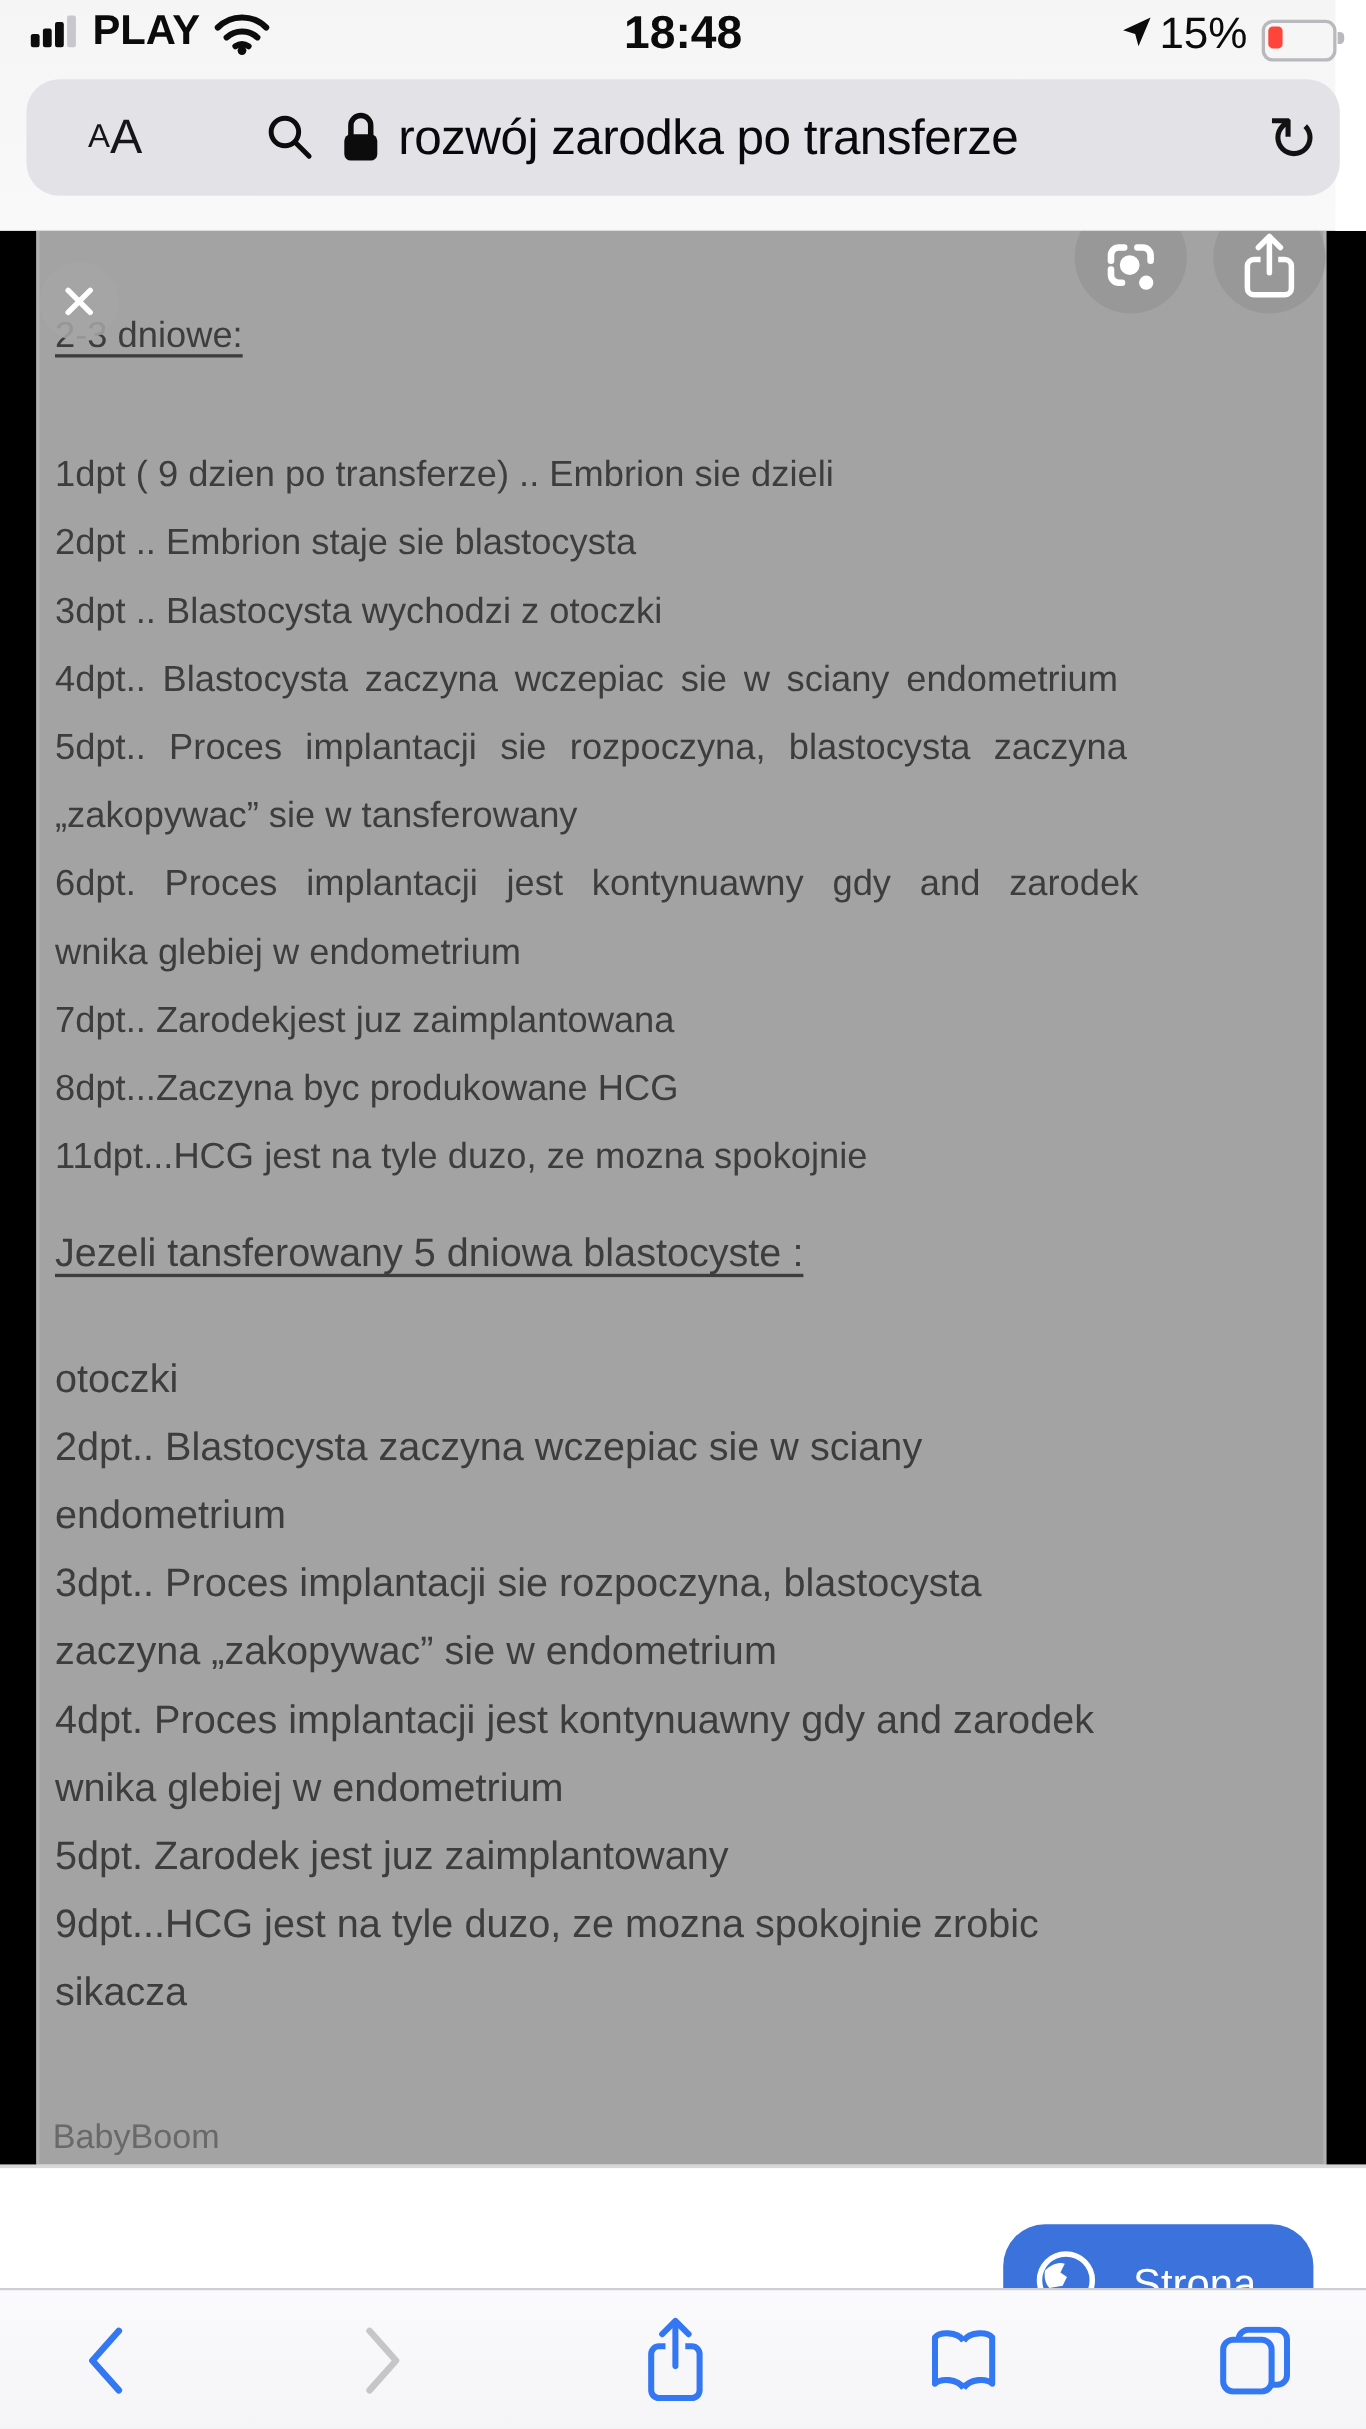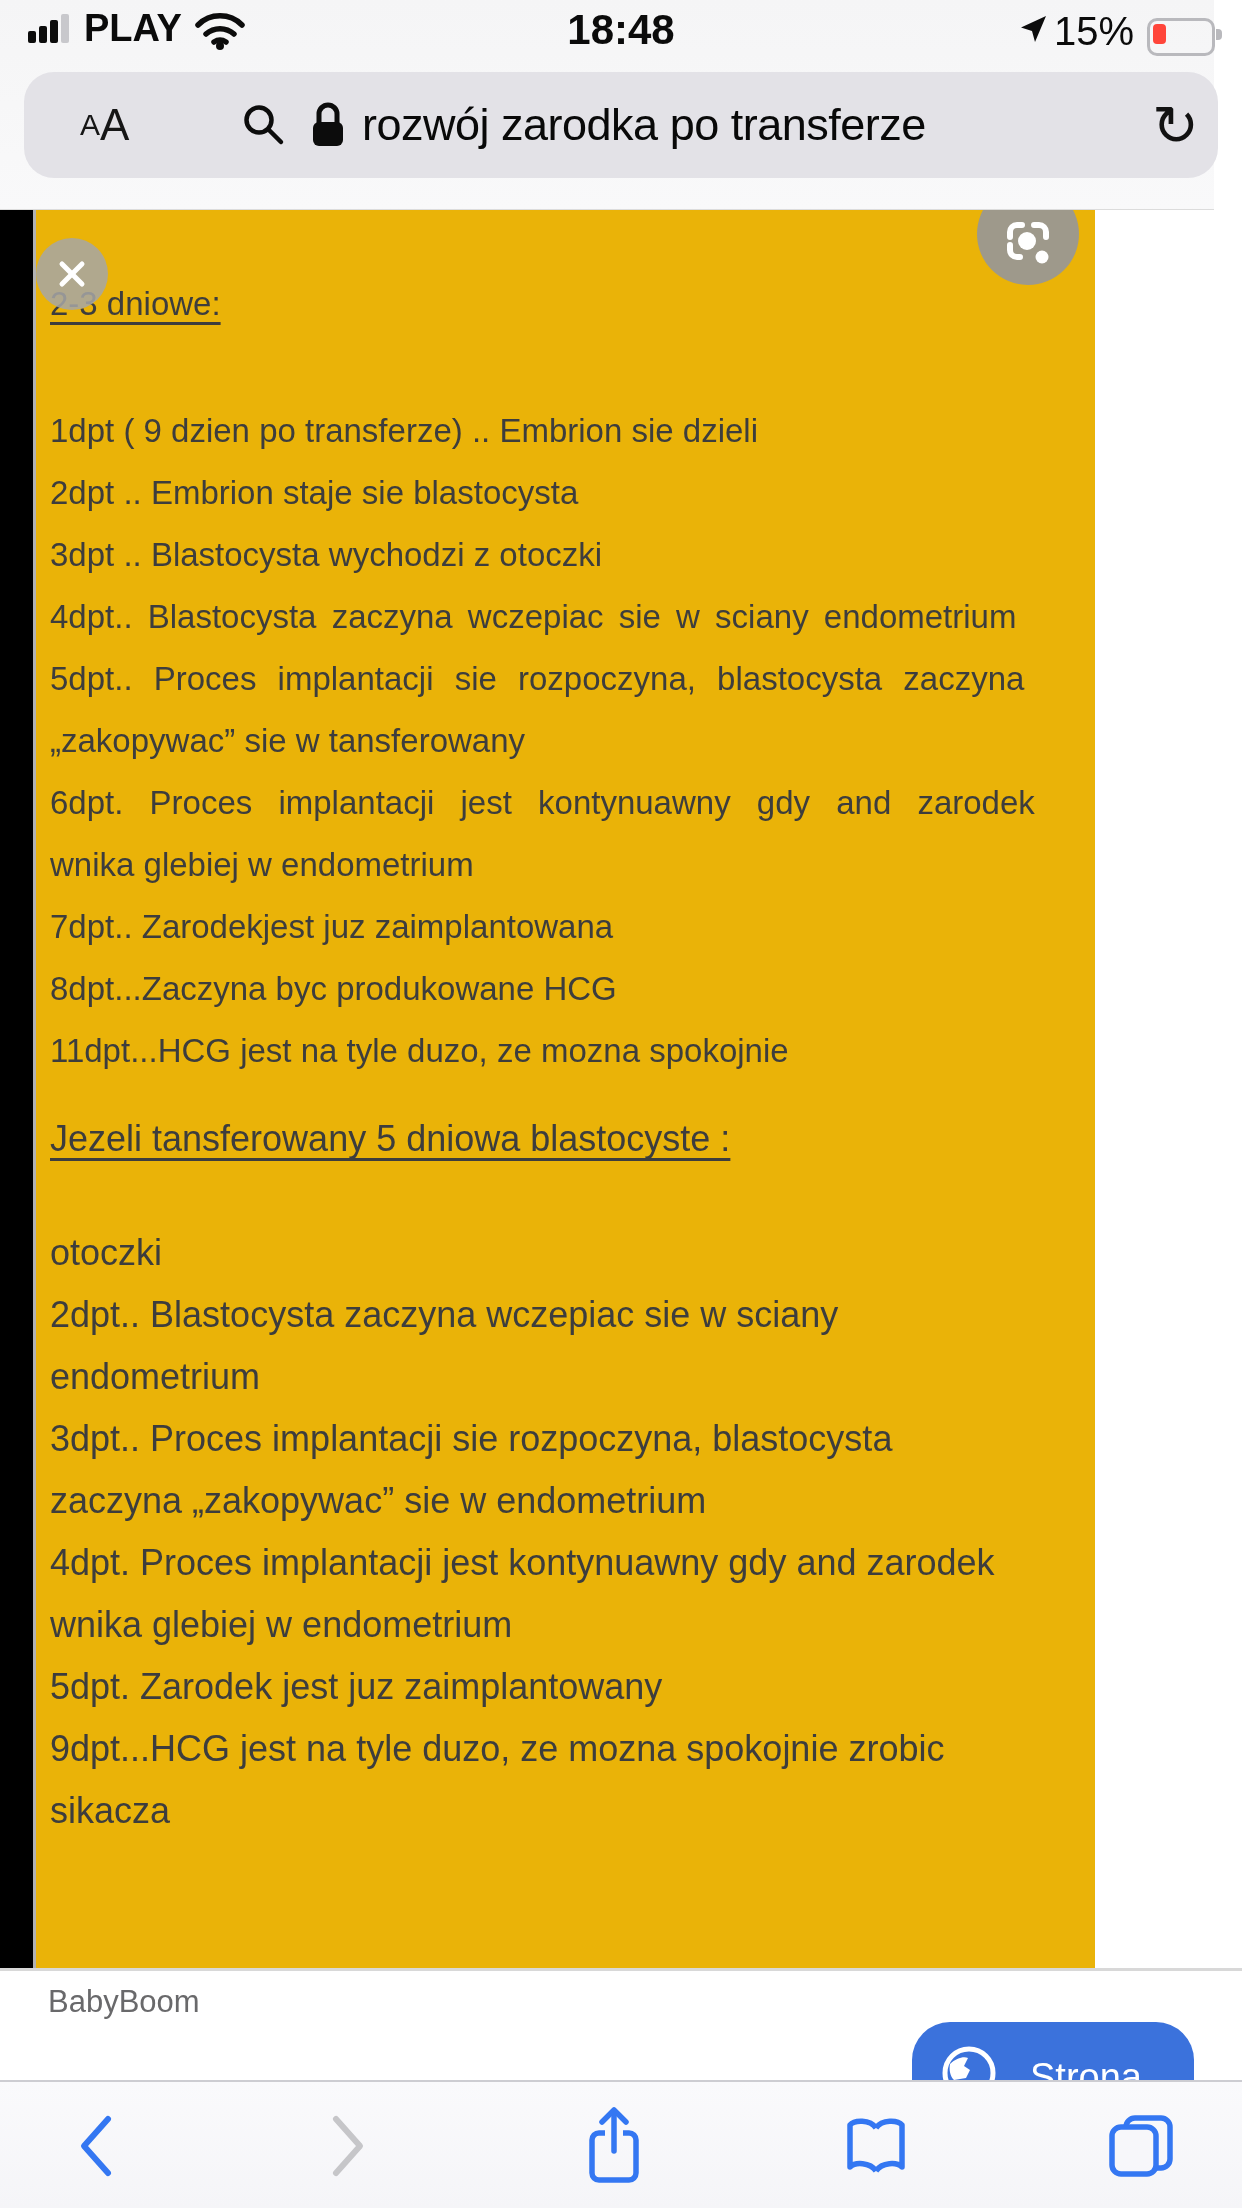--- a/index.html
+++ b/index.html
@@ -26,21 +26,21 @@
   .aa{left:56px;top:0;height:106px;display:flex;align-items:center;color:#161616;}
   .aa .a1{font-size:30px;} .aa .a2{font-size:44px;}
   .mag{left:218px;top:31px;}
   .lock{left:286px;top:29px;}
   .url-text{left:338px;top:0;height:106px;display:flex;align-items:center;
             font-size:45px;color:#090909;letter-spacing:-.5px;white-space:nowrap;}
   .reload{left:1128px;top:0;height:106px;display:flex;align-items:center;
           font-size:56px;color:#121212;}
 
   
-  .viewer{left:0;top:210px;width:1095px;height:1758px;background:#eab308;overflow:hidden;}
+  .viewer{left:0;top:210px;width:1242px;height:1758px;background:#a3a3a3;overflow:hidden;}
   .bar-l{left:0;top:0;width:33px;height:1758px;background:#000;}
   .edge-l{left:33px;top:0;width:3px;height:1758px;background:#b2b2b2;}
   .edge-r{left:1203px;top:0;width:3px;height:1758px;background:#b2b2b2;}
   .bar-r{left:1206px;top:0;width:36px;height:1758px;background:#000;}
 
   .circle-btn{border-radius:50%;display:flex;align-items:center;justify-content:center;}
   .close-btn{left:36px;top:28px;width:72px;height:72px;background:rgba(166,166,166,.85);}
   .lens-btn{left:977px;top:-27px;width:102px;height:102px;background:rgba(151,151,151,.92);}
   .share-top-btn{left:1103px;top:-27px;width:102px;height:102px;background:rgba(151,151,151,.92);}
   .lens-btn svg,.share-top-btn svg{margin-top:18px;}
@@ -48,21 +48,21 @@
   .doc{color:#3d3d3d;}
   .h1{left:50px;top:75px;font-size:33px;text-decoration:underline;text-underline-offset:7px;}
   .h2{left:50px;top:908px;font-size:36px;text-decoration:underline;text-underline-offset:7px;}
   .lines1{left:50px;top:190px;width:1112px;}
   .lines1 .line{height:62px;line-height:62px;font-size:33px;white-space:nowrap;}
   .lines2{left:50px;top:1012px;width:1112px;}
   .lines2 .line{height:62px;line-height:62px;font-size:36px;white-space:nowrap;}
 
   
   .foot-strip{left:0;top:1968px;width:1242px;height:112px;background:#fff;border-top:3px solid #d8d8d8;box-sizing:border-box;}
-  .site-name{left:48px;top:1984px;font-size:31px;color:#69696b;}
+  .site-name{left:48px;top:1925px;font-size:31px;color:#69696b;}
   .page-btn{left:912px;top:2022px;width:282px;height:58px;background:#3b72dc;
             border-radius:38px 38px 0 0;overflow:hidden;}
   .page-btn .globe{position:absolute;left:28px;top:22px;}
   .page-btn .lbl{position:absolute;left:118px;top:34px;font-size:38px;color:#fff;font-weight:500;}
 
   
   .toolbar{left:0;top:2080px;width:1242px;height:128px;
            background:linear-gradient(#fafafc,#f5f5f8);border-top:2px solid #cdcdd2;box-sizing:border-box;}
   .tb{position:absolute;top:0;height:128px;display:flex;align-items:center;justify-content:center;}
 </style>

